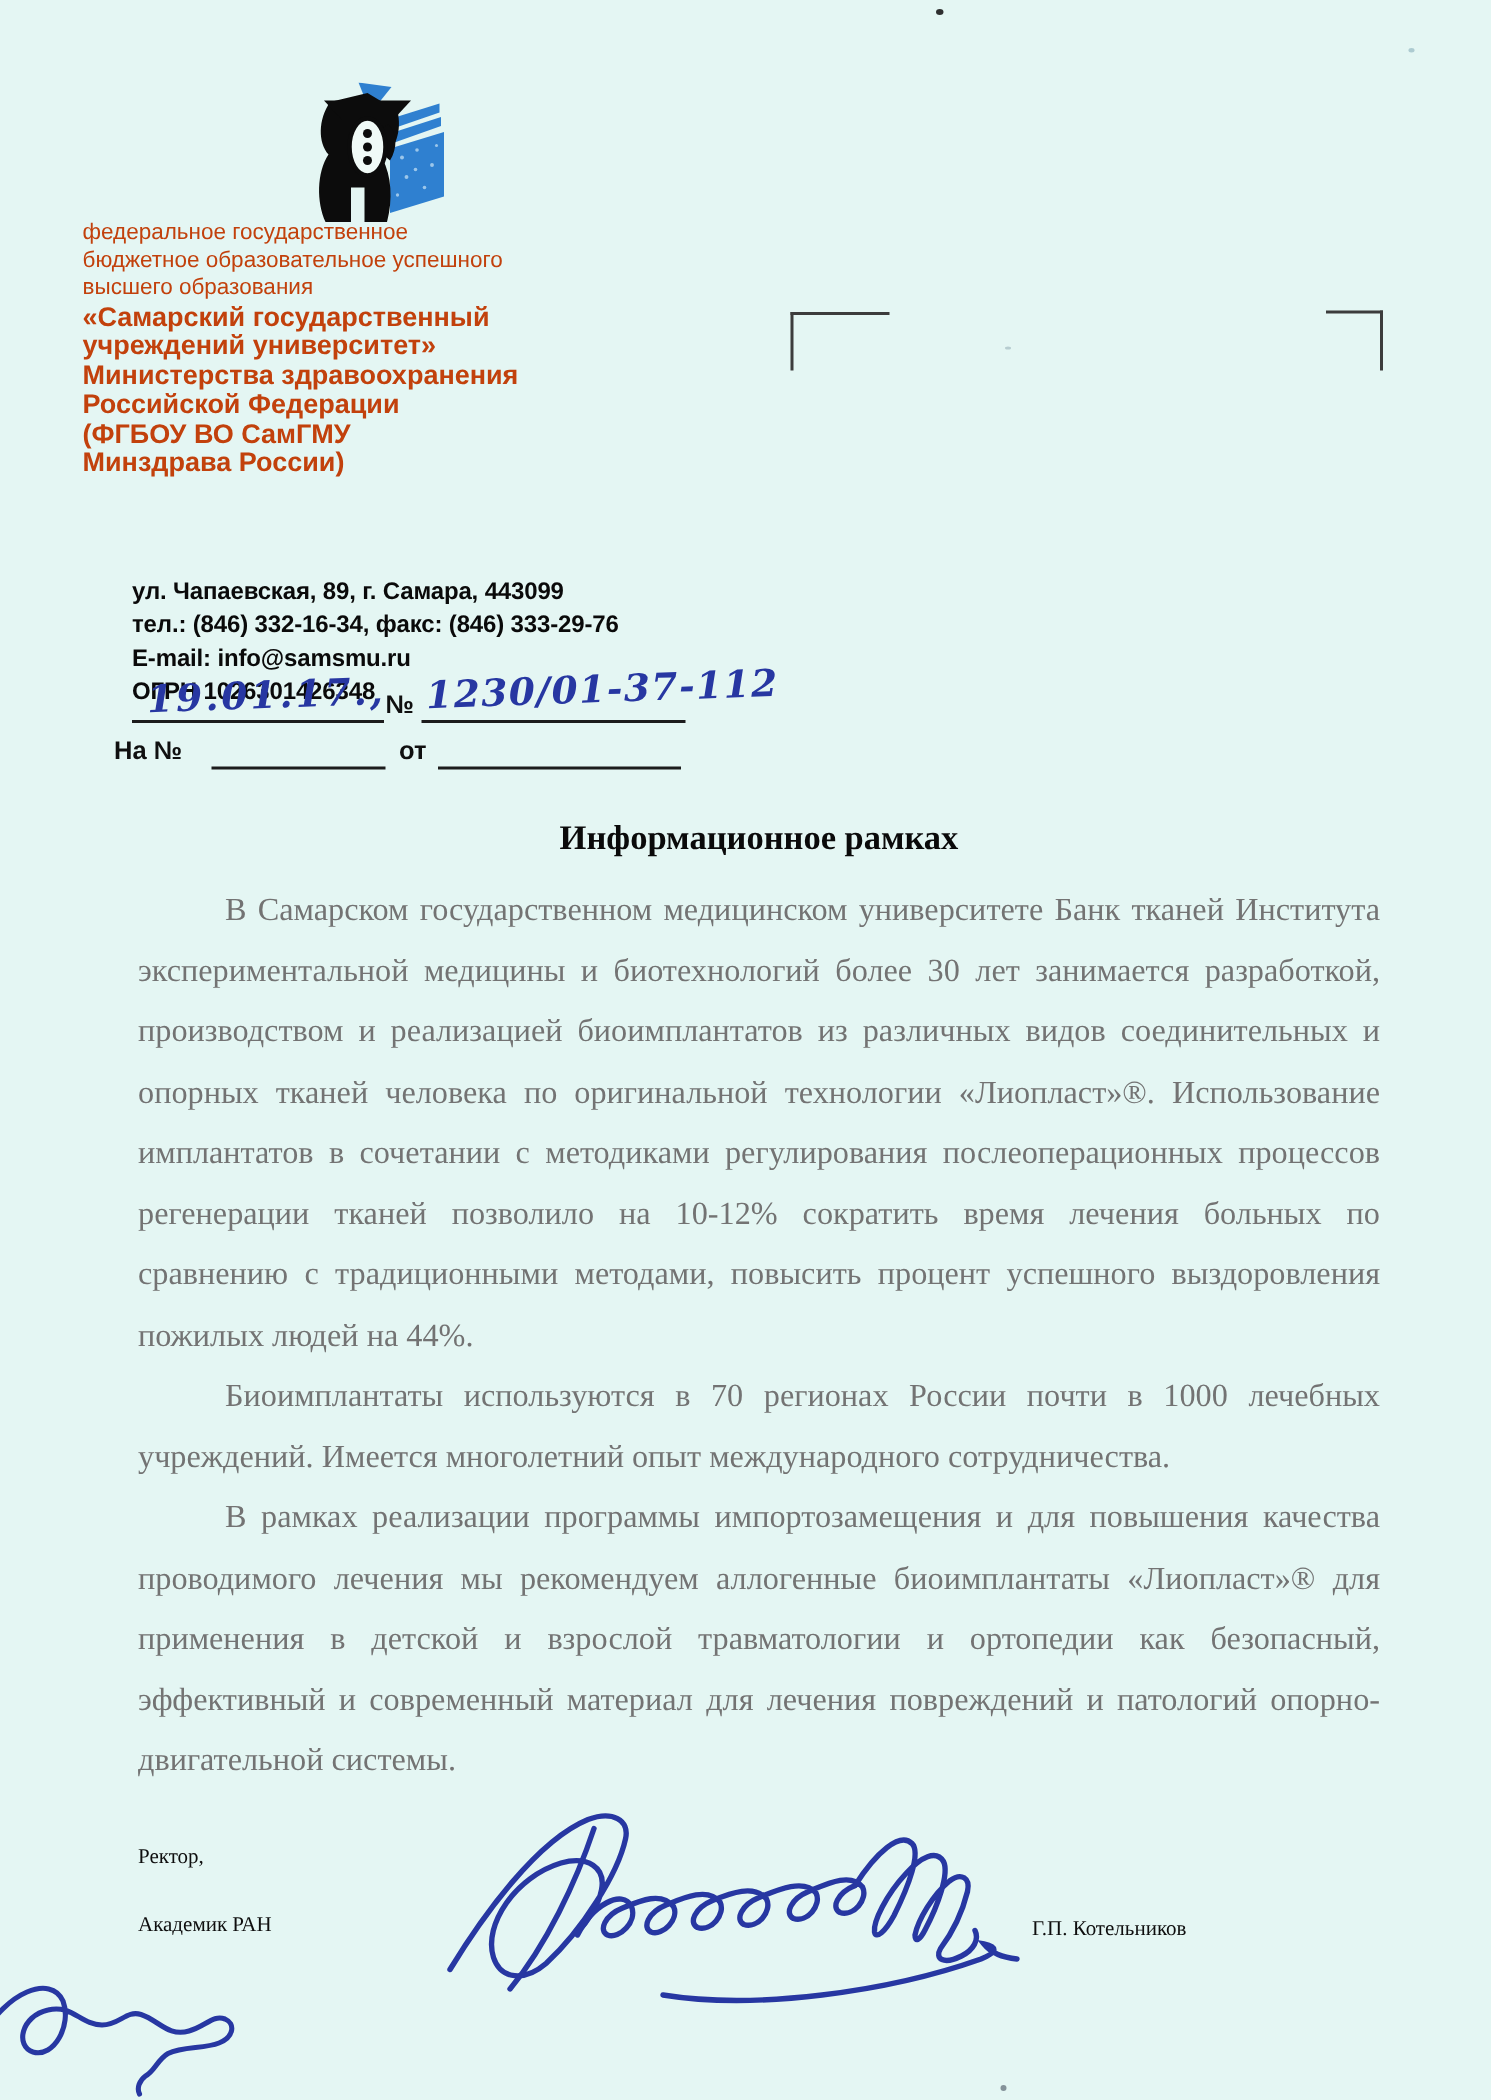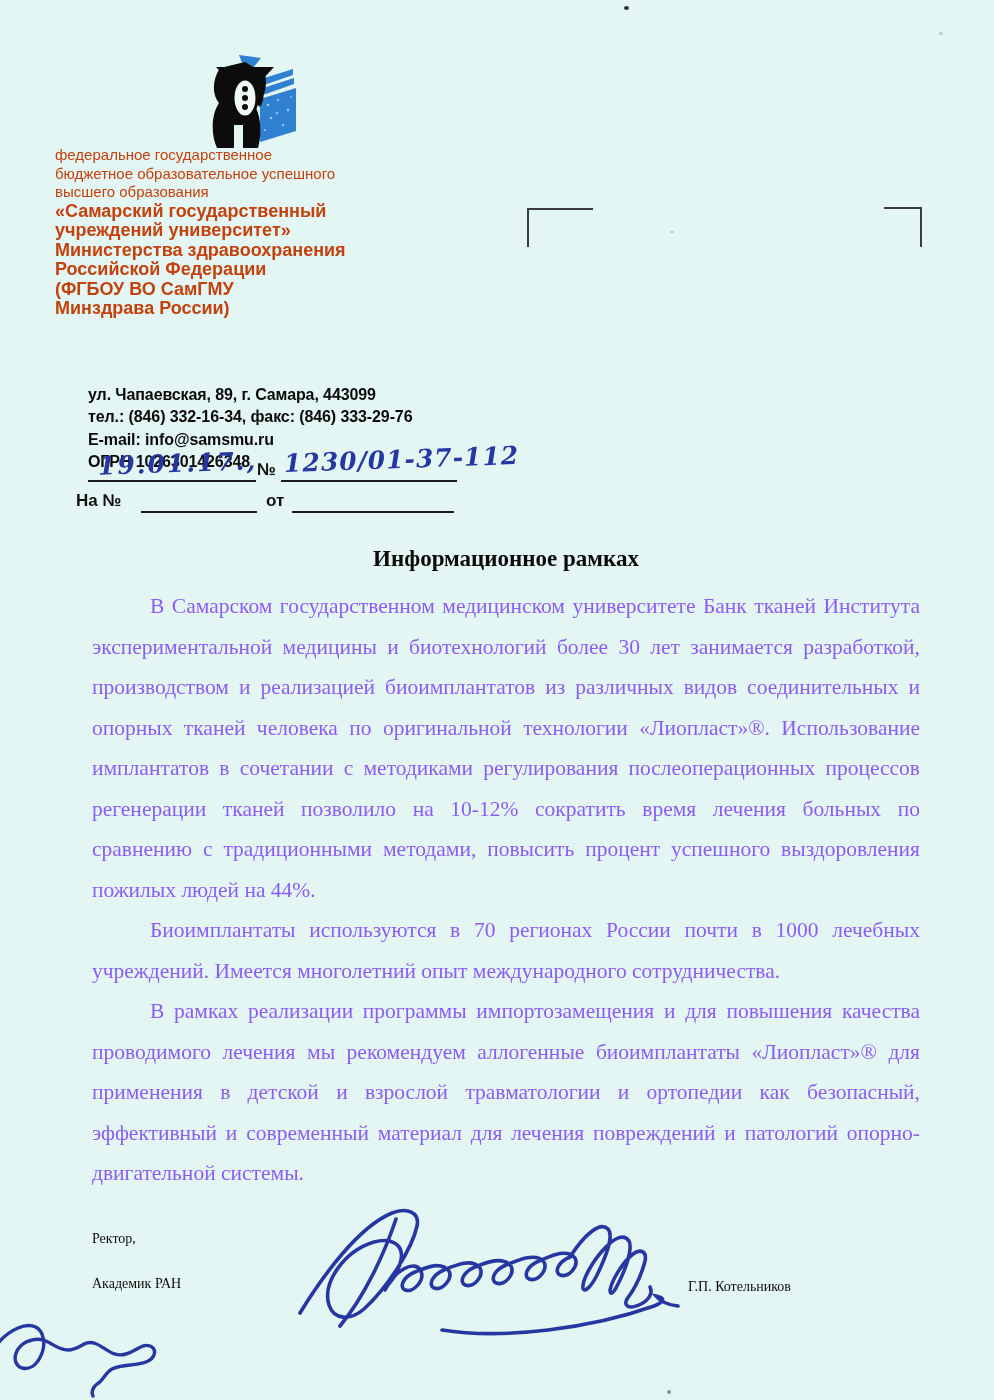--- a/index.html
+++ b/index.html
@@ -43,21 +43,21 @@
   .hw-number{left:284px;top:445px;font-size:25px;letter-spacing:1px;transform:rotate(-2deg);}
   
   .title{
     position:absolute;left:92px;top:546px;width:828px;
     text-align:center;font-family:"Liberation Serif",serif;
     font-size:23px;font-weight:700;color:#0a0a0a;
   }
   .body-text{
     position:absolute;left:92px;top:586px;width:828px;
     font-family:"Liberation Serif",serif;font-size:21.5px;line-height:40.5px;
-    text-align:justify;color:#8b5cf6;
+    text-align:justify;color:#737373;
   }
   .body-text p{margin:0;text-indent:58px;}
   
   .sig-line{
     position:absolute;font-family:"Liberation Serif",serif;
     font-size:14px;color:#0e0e0e;white-space:nowrap;
   }
   .sig-role-1{left:92px;top:1231px;}
   .sig-role-2{left:92px;top:1276px;}
   .sig-name{left:688px;top:1279px;}

